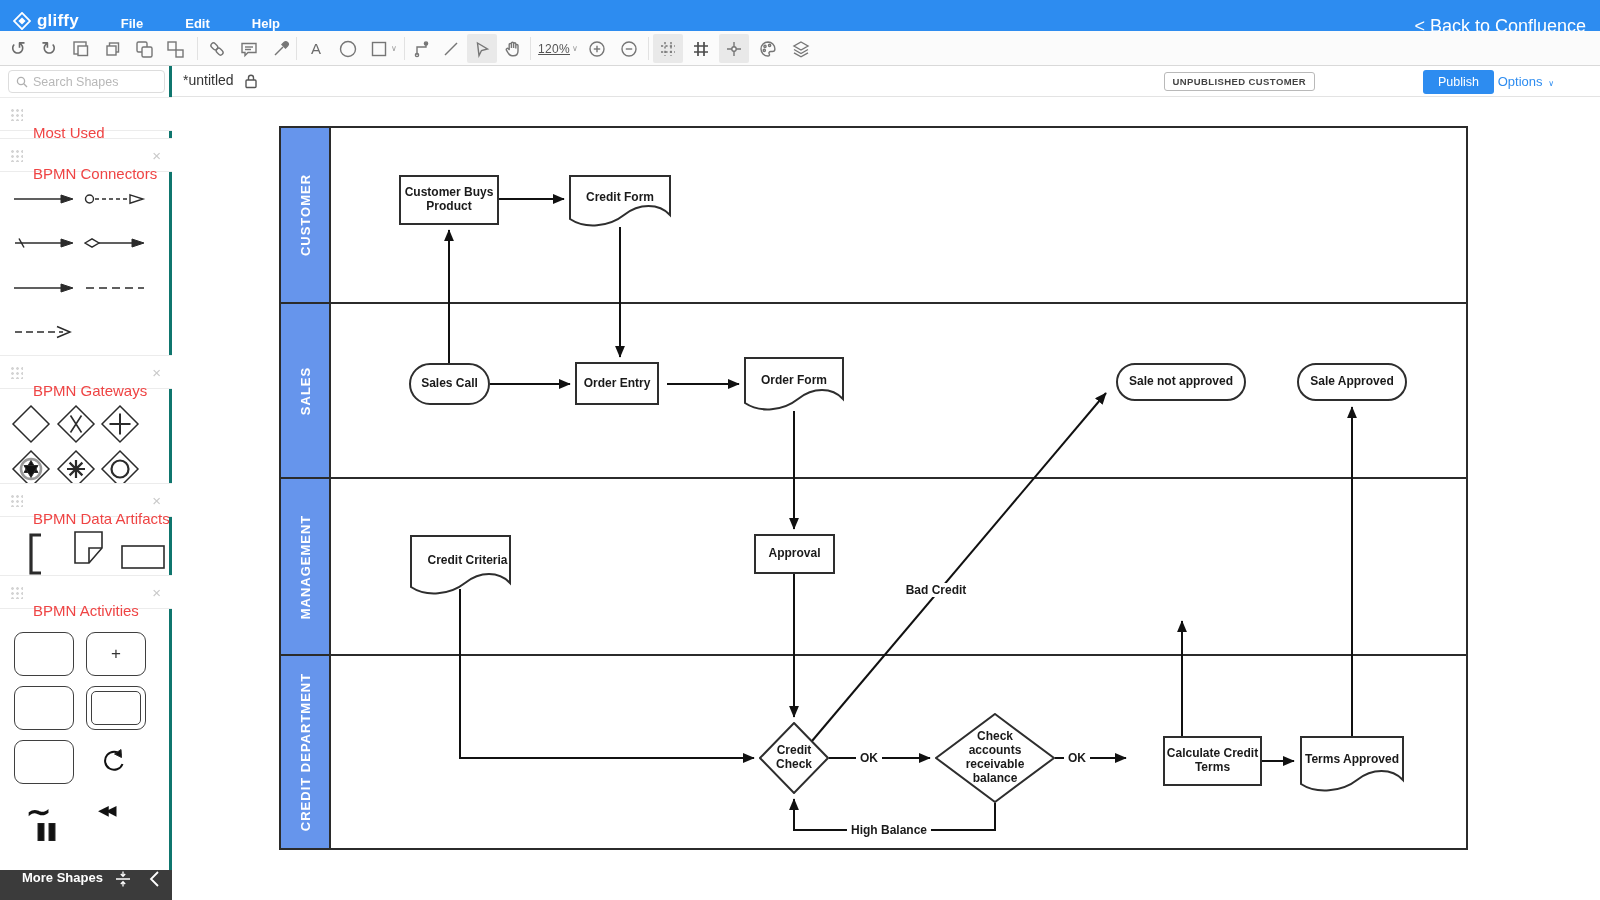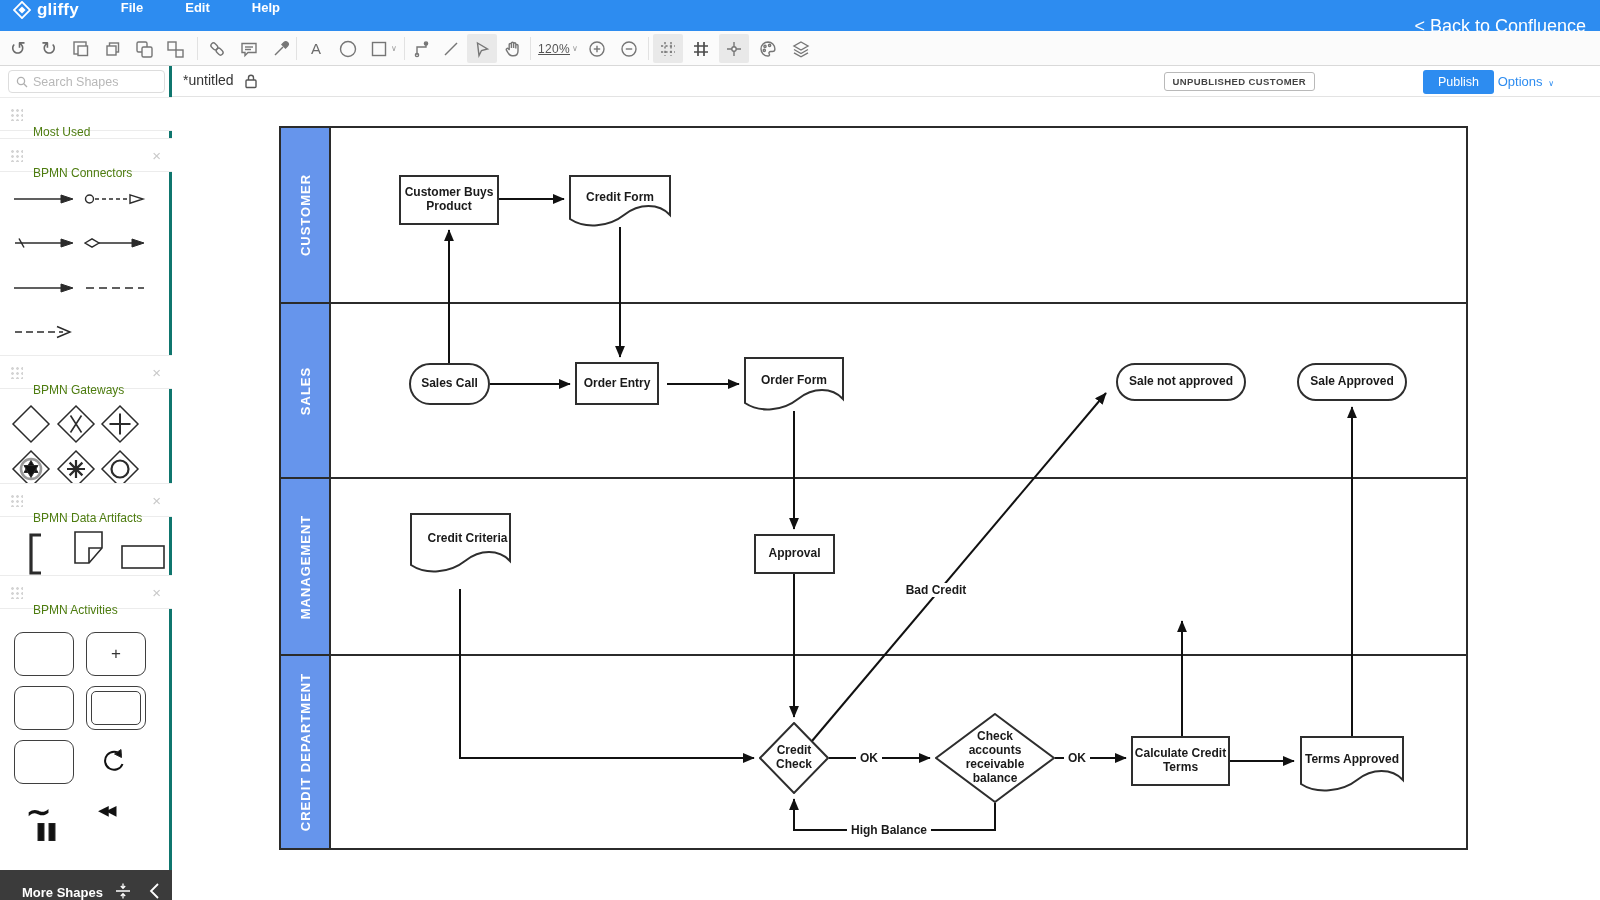--- a/index.html
+++ b/index.html
@@ -1,19 +1,19 @@
 <!DOCTYPE html>
 <html><head>
 <meta charset="utf-8">
 <style>
   * { margin:0; padding:0; box-sizing:border-box; }
   html,body { width:1600px; height:900px; background:#fff; font-family:"Liberation Sans", sans-serif; overflow:hidden; }
 
   
-  .topbar { position:absolute; left:0; top:0; width:1600px; height:31px; background:#2D8CF0; display:flex; align-items:flex-start; }
+  .topbar { position:absolute; left:0; top:0; width:1600px; height:31px; background:#2D8CF0; display:flex; align-items:flex-end; }
   .logo { display:flex; align-items:center; gap:6px; margin-left:13px; color:#fff; font-weight:bold; font-size:17px; letter-spacing:.2px; }
   .menu { color:#fff; font-size:13px; font-weight:600; margin-left:42px; cursor:default; }
   .backlink { position:absolute; right:14px; top:16px; color:#fff; font-size:18px; font-weight:normal; }
 
   
   .toolbar { position:absolute; left:0; top:31px; width:1600px; height:35px; background:#fbfbfb; border-bottom:1px solid #d9d9d9; }
   .tb { position:absolute; top:3px; width:30px; height:29px; display:flex; align-items:center; justify-content:center; color:#6e6e6e; }
   .tb svg { stroke:#767676; fill:none; stroke-width:1.4; }
   .tb.sel { background:#e9e9e9; border-radius:2px; }
   .tb-sep { position:absolute; top:6px; width:1px; height:23px; background:#e2e2e2; }
@@ -28,26 +28,26 @@
   .publish-btn { position:absolute; right:106px; top:4px; background:#2D8CF0; color:#fff; border:none; border-radius:3px; padding:5px 15px; font-size:12.5px; font-family:"Liberation Sans",sans-serif; }
   .options { position:absolute; right:46px; top:8px; color:#2D8CF0; font-size:13px; }
 
   
   .sidebar { position:absolute; left:0; top:66px; width:172px; height:834px; background:#fff; border-right:3px solid #0f766e; }
   .searchbox { position:absolute; left:8px; top:4px; width:157px; height:23px; border:1px solid #ddd; border-radius:4px; display:flex; align-items:center; padding-left:7px; gap:5px; background:#fff; }
   .searchbox input { border:none; outline:none; width:115px; font-size:12.5px; color:#444; font-family:"Liberation Sans",sans-serif; }
   .searchbox input::placeholder { color:#b8b8b8; }
   .sec-head { position:absolute; left:0; width:172px; height:34px; border-top:1px solid #ececec; border-bottom:1px solid #ececec; display:flex; align-items:center; background:#fff; }
   .dots { width:13px; height:13px; margin-left:10px; background-image:radial-gradient(circle,#d4d4d4 1.1px,transparent 1.6px); background-size:5px 5px; }
-  .sec-label { margin-left:10px; font-size:12px; color:#4d7c0f; font-weight:500;margin-top:36px; }
+  .sec-label { margin-left:10px; font-size:15px; color:#ef4444; font-weight:500;margin-top:36px; }
   .sec-close { position:absolute; right:11px; color:#c9c9c9; font-size:15px; line-height:1; }
   .pal { position:absolute; display:flex; align-items:center; justify-content:center; }
   .pal svg { stroke:#2b2b2b; fill:none; }
   .act-rect { border:1.6px solid #3f3f3f; border-radius:9px; background:#fff; }
-  .moreshapes { position:absolute; left:0; top:804px; width:172px; height:30px; background:#3b3b3b; display:flex; align-items:flex-end; }
+  .moreshapes { position:absolute; left:0; top:804px; width:172px; height:30px; background:#3b3b3b; display:flex; align-items:flex-start; }
   .moreshapes span { color:#fff; font-size:13px; font-weight:bold; margin-left:22px; }
 
   
   .canvas { position:absolute; left:172px; top:97px; width:1428px; height:803px; background:#fff; }
   .pool { position:absolute; left:107px; top:29px; width:1189px; height:724px; border:2px solid #2b2b2b; }
   .lane { position:absolute; left:0; width:1185px; display:flex; }
   .lane + .lane { border-top:2px solid #2b2b2b; }
   .lane-head { width:50px; height:100%; background:#6695EC; border-right:2px solid #2b2b2b; position:relative; }
   .lane-head span { position:absolute; left:50%; top:50%; transform:translate(-50%,-50%) rotate(-90deg); color:#fff; font-size:13px; font-weight:bold; letter-spacing:1px; white-space:nowrap; }
   .edges { position:absolute; left:0; top:0; width:1428px; height:803px; }
@@ -473,21 +473,21 @@
     </div>
 
   <div class="node n-stadium" style="left:944px;top:266px;width:130px;height:38px">
     <span class="lbl">Sale not approved</span>
     </div>
 
   <div class="node n-stadium" style="left:1125px;top:266px;width:110px;height:38px">
     <span class="lbl">Sale Approved</span>
     </div>
 
-  <div class="node n-doc" style="left:238px;top:416px;width:115px;height:64px">
+  <div class="node n-doc" style="left:238px;top:438px;width:115px;height:64px">
     <svg width="101" height="64">
         <path d="M1,1 H100 V48 C89,36 70,36 55,48 C40,60 16,62 1,52 Z"></path>
       </svg>
     <span class="lbl" style="margin-top:-12px">Credit Criteria</span>
     </div>
 
   <div class="node n-task" style="left:582px;top:437px;width:81px;height:40px">
     <span class="lbl">Approval</span>
     </div>
 
@@ -499,21 +499,21 @@
     <span class="lbl" style="width:54px">Credit Check</span>
     </div>
 
   <div class="node n-diamond" style="left:763px;top:616px;width:120px;height:90px">
     <svg width="120" height="90">
         <polygon points="60,1 119,45 60,89 1,45"></polygon>
       </svg>
     <span class="lbl" style="width:84px">Check accounts receivable balance</span>
     </div>
 
-  <div class="node n-task" style="left:959px;top:639px;width:99px;height:50px">
+  <div class="node n-task" style="left:991px;top:639px;width:99px;height:50px">
     <span class="lbl">Calculate Credit Terms</span>
     </div>
 
   <div class="node n-doc" style="left:1128px;top:639px;width:104px;height:58px">
     <svg width="104" height="58">
         <path d="M1,1 H103 V44 C92,32 72,32 57,44 C42,56 16,58 1,48 Z"></path>
       </svg>
     <span class="lbl" style="margin-top:-10px">Terms Approved</span>
     </div>
 

